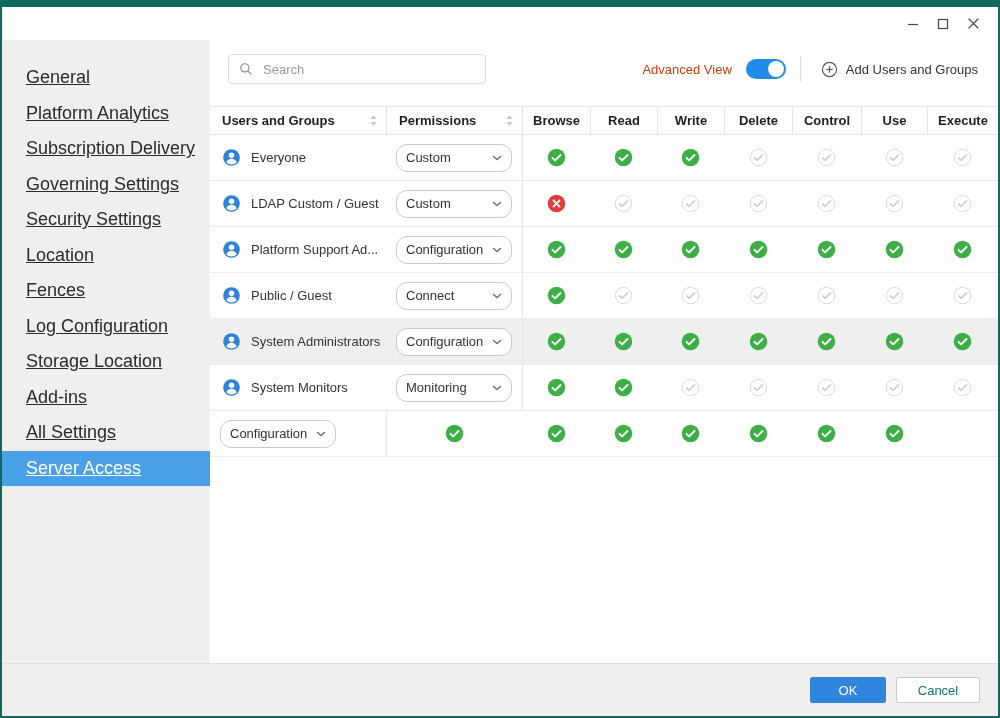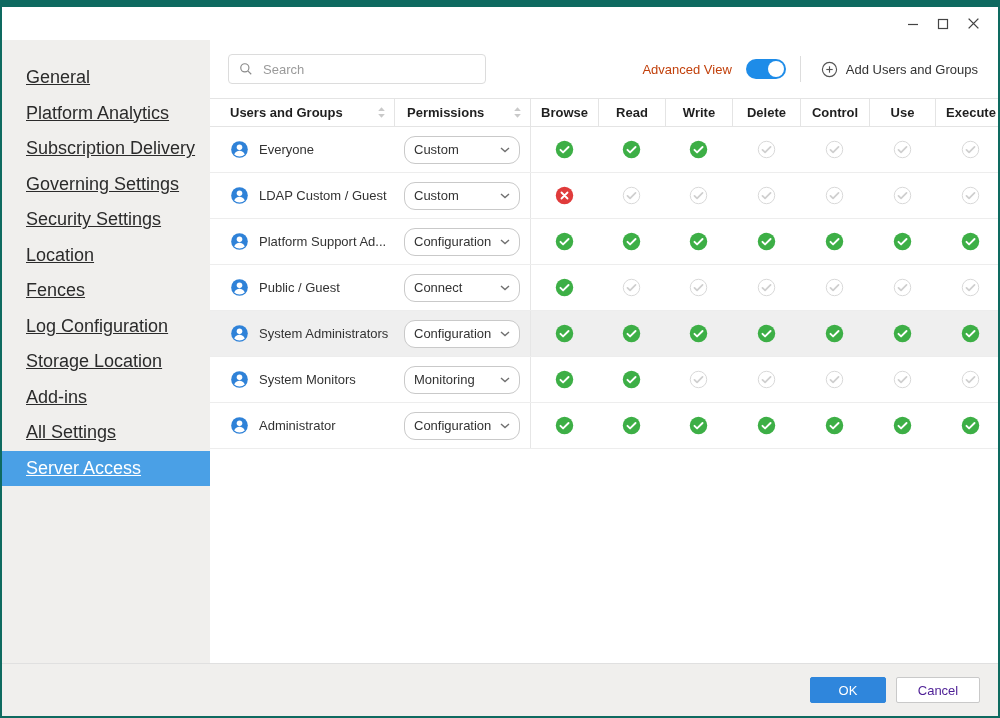--- a/index.html
+++ b/index.html
@@ -12,51 +12,51 @@
   }
   html,body{margin:0;padding:0;}
   body{width:1000px;height:718px;font-family:"Liberation Sans",sans-serif;background:#fff;overflow:hidden;}
   .window{width:1000px;height:718px;box-sizing:border-box;border:2px solid var(--window-border);border-top:7px solid var(--window-border);display:flex;flex-direction:column;background:#fff;}
   .titlebar{height:33px;flex:0 0 33px;display:flex;align-items:center;justify-content:flex-end;padding-right:10px;background:#fff;}
   .win-btn{width:30px;height:26px;display:flex;align-items:center;justify-content:center;cursor:pointer;background:none;border:none;padding:0;}
   .main{flex:1;display:flex;min-height:0;}
   .sidebar{width:208px;flex:0 0 208px;background:#f0efed;padding-top:20px;box-sizing:border-box;}
   .side-item{height:35.5px;display:flex;align-items:center;padding-left:24px;font-size:18px;color:#2b2b2b;cursor:pointer;text-decoration:underline;}
   .side-item.selected{background:var(--sidebar-selected);color:#fff;}
-  .content{flex:1;display:flex;flex-direction:column;background:#fff;min-width:0;}
+  .content{flex:1;display:flex;flex-direction:column;background:#fff;min-width:0;gap:8px;}
   .toolbar{height:58px;flex:0 0 58px;display:flex;align-items:center;justify-content:space-between;padding:0 14px 0 18px;}
   .search-box{width:258px;height:30px;box-sizing:border-box;border:1px solid #dcdcdc;border-radius:4px;display:flex;align-items:center;gap:8px;padding:0 10px;background:#fff;}
   .search-box input{flex:1;border:none;outline:none;font-size:13px;font-family:inherit;color:#333;background:transparent;}
   .search-box input::placeholder{color:#9a9a9a;}
   .toolbar-right{display:flex;align-items:center;gap:14px;}
   .adv-label{font-size:13px;color:#c2410c;}
   .toggle{width:40px;height:20px;border-radius:10px;background:var(--toggle-on);position:relative;cursor:pointer;border:none;padding:0;}
   .toggle .knob{position:absolute;top:2px;right:2px;width:16px;height:16px;border-radius:50%;background:#fff;}
   .vdiv{width:1px;height:26px;background:#ddd;}
   .add-btn{display:flex;align-items:center;gap:8px;font-size:13px;color:#333;background:none;border:none;cursor:pointer;font-family:inherit;}
-  .trow{display:grid;grid-template-columns:176px 136px 68px 67px 67px 68px 69px 66px 71px;padding-left:8px;}
+  .trow{display:grid;grid-template-columns:176px 136px 68px 67px 67px 68px 69px 66px 71px;}
   .thead{border-top:1px solid #e4e4e4;border-bottom:1px solid #e4e4e4;height:29px;box-sizing:border-box;}
   .hcell{display:flex;align-items:center;font-size:13px;font-weight:bold;color:#1f1f1f;overflow:hidden;}
   .hcell.left{justify-content:space-between;padding:0 8px 0 12px;}
   .hcell.center{justify-content:center;}
   .hcell+.hcell{border-left:1px solid #e4e4e4;}
   .brow{height:46px;border-bottom:1px solid #ededed;box-sizing:border-box;}
   .brow.highlighted{background:#efefef;}
   .cell{display:flex;align-items:center;min-width:0;}
   .name-cell{padding-left:12px;gap:10px;font-size:13px;color:#333;}
   .name-cell .nm{white-space:nowrap;overflow:hidden;text-overflow:ellipsis;}
   .name-cell .uicon{display:flex;flex:0 0 auto;}
   .perm-cell{padding-left:10px;}
   .dropdown{width:116px;height:28px;box-sizing:border-box;border:1px solid #c9c9c9;border-radius:11px;background:#fff;display:flex;align-items:center;justify-content:space-between;padding:0 9px;font-size:13px;color:#333;cursor:pointer;}
   .state-cell{justify-content:center;cursor:pointer;}
   .state-cell.first-state{border-left:1px solid #e6e6e6;}
   .footer{flex:0 0 52px;background:#f0efed;border-top:1px solid #e0e0e0;display:flex;align-items:center;justify-content:flex-end;gap:10px;padding-right:18px;}
   .btn{height:26px;font-size:13px;font-family:inherit;border-radius:2px;cursor:pointer;}
   .btn-ok{width:76px;background:var(--ok-button);color:#fff;border:1px solid var(--ok-button);}
-  .btn-cancel{width:84px;background:#fff;color:#4c1d95;border:1px solid #c9c9c9;}
+  .btn-cancel{width:84px;background:#fff;color:#0f766e;border:1px solid #c9c9c9;}
 </style>
 </head>
 <body>
 
 <div class="window">
   <div class="titlebar">
     <button class="win-btn">
         <svg width="12" height="12" viewBox="0 0 12 12">
           <line x1="1" y1="6.5" x2="11" y2="6.5" stroke="#444" stroke-width="1.2"></line>
         </svg>
@@ -540,30 +540,20 @@
                 </svg>
               </div>
               <div class="cell state-cell">
                 <svg width="19" height="19" viewBox="0 0 24 24">
                   <circle cx="12" cy="12" r="10.4" fill="#fff" stroke="#d6d6d6" stroke-width="1.2"></circle>
                   <path d="M6.9 12.4l3.3 3.3 6.9-6.9" fill="none" stroke="#cfcfcf" stroke-width="2.2" stroke-linecap="round" stroke-linejoin="round"></path>
                 </svg>
               </div>
             </div>
             <div class="trow brow">
-              <div class="cell name-cell">
-                <span class="uicon">
-                  <svg width="19" height="19" viewBox="0 0 24 24">
-                    <circle cx="12" cy="12" r="10.5" fill="#2f82d8"></circle>
-                    <circle cx="12" cy="9.3" r="3.5" fill="#fff"></circle>
-                    <path d="M5.3 18.4c1.3-3.2 3.8-4.7 6.7-4.7s5.4 1.5 6.7 4.7a10.5 10.5 0 0 1-13.4 0z" fill="#fff"></path>
-                  </svg>
-                </span>
-                <span class="nm">Administrator</span>
-              </div>
               <div class="cell perm-cell">
                 <div class="dropdown">
                   <span>Configuration</span>
                   <span style="display:flex;">
                     <svg width="10" height="6" viewBox="0 0 10 6">
                       <path d="M1 1l4 3.6L9 1" fill="none" stroke="#707070" stroke-width="1.4"></path>
                     </svg>
                   </span>
                 </div>
               </div>

